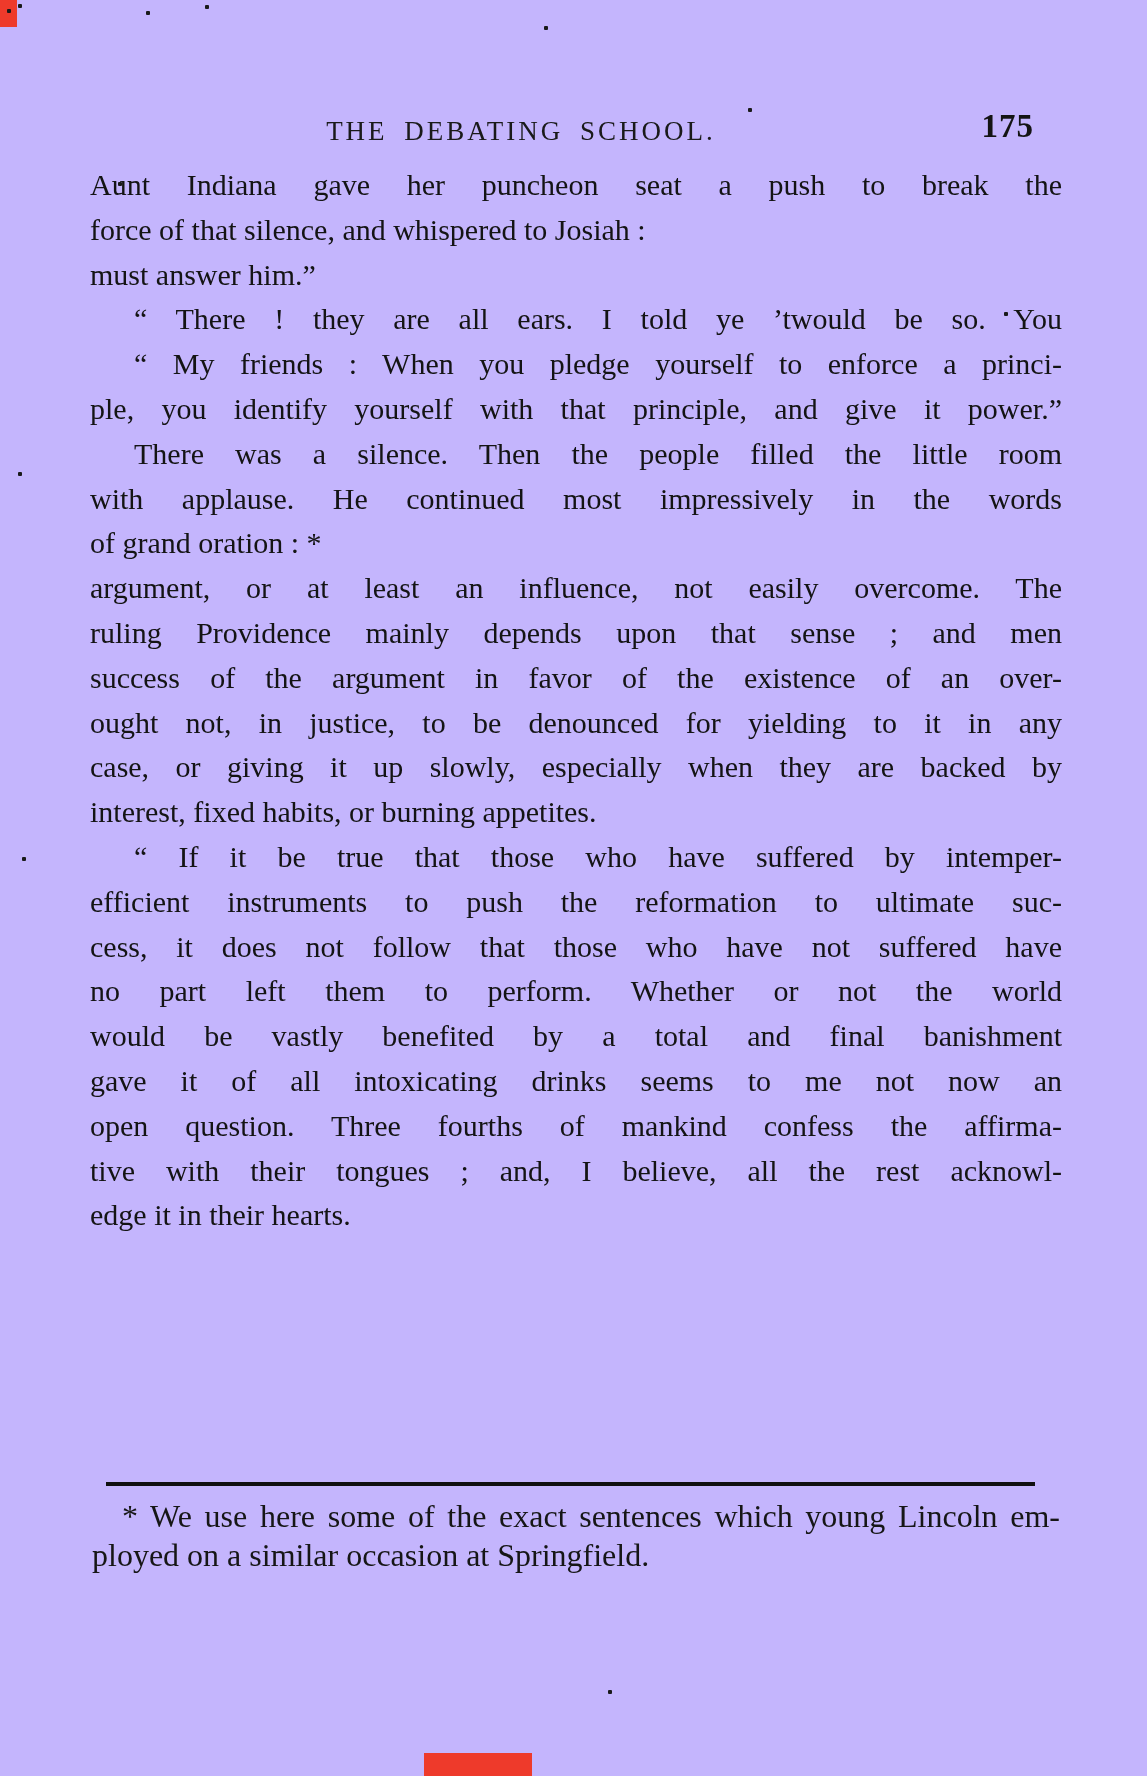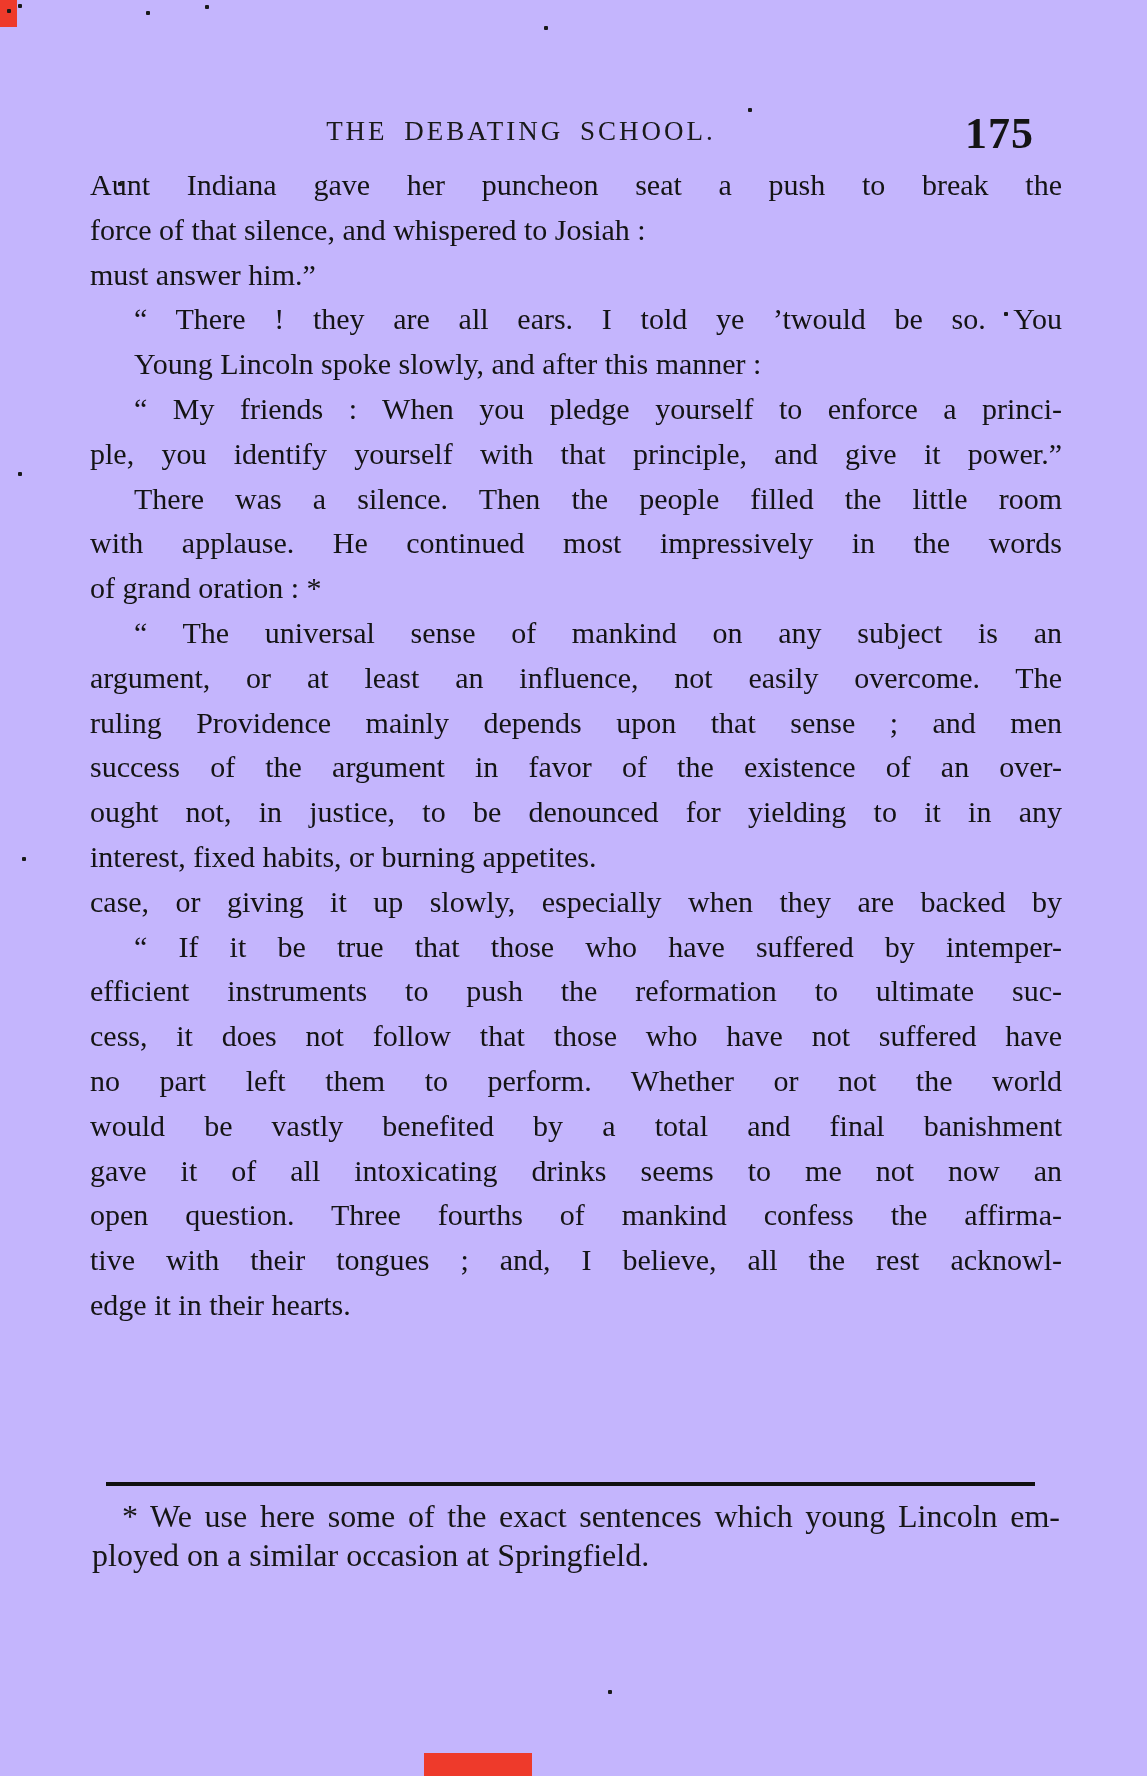--- a/index.html
+++ b/index.html
@@ -16,21 +16,21 @@
   .running-head {
     position:absolute; top:108px; left:90px; width:972px; height:46px;
   }
   .head-title {
     position:absolute; left:0; right:110px; text-align:center;
     font-size:27px; letter-spacing:3px; word-spacing:7px;
     color:#1a1a1a; white-space:nowrap; top:8px;
   }
   .page-number {
     position:absolute; right:28px; top:0;
-    font-size:44px; font-weight:bold; color:#141414; letter-spacing:1px;
+    font-size:33px; font-weight:bold; color:#141414; letter-spacing:1px;
   }
   
   .body-block {
     position:absolute; top:163px; left:90px; width:972px;
     font-size:30px; line-height:44.8px; color:#141414;
   }
   .line { text-align:justify; text-align-last:justify; white-space:normal; }
   .line.end { text-align-last:left;font-family:Liberation Serif, serif; }
   .line.indent { text-indent:44px; }
   
@@ -56,33 +56,31 @@
   <div class="running-head">
     <div class="head-title">THE DEBATING SCHOOL.</div>
     <div class="page-number">175</div>
   </div>
 
   <div class="body-block" id="body-lines">
       <div class="line">Aunt Indiana gave her puncheon seat a push to break the</div>
       <div class="line end">force of that silence, and whispered to Josiah :</div>
       <div class="line end">must answer him.”</div>
       <div class="line indent">“ There !  they are all ears.  I told ye ’twould be so.  You</div>
-      <div class="line indent end">Young Lincoln spoke slowly, and after this manner :</div>
       <div class="line indent">“ My friends :  When you pledge yourself to enforce a princi-</div>
       <div class="line">ple, you identify yourself with that principle, and give it power.”</div>
       <div class="line indent">There was a silence.  Then the people filled the little room</div>
       <div class="line">with applause.  He continued most impressively in the words</div>
       <div class="line end">of grand oration : *</div>
-      <div class="line indent">“ The universal sense of mankind on any subject is an</div>
       <div class="line">argument, or at least an influence, not easily overcome.  The</div>
       <div class="line">ruling Providence mainly depends upon that sense ; and men</div>
       <div class="line">success of the argument in favor of the existence of an over-</div>
       <div class="line">ought not, in justice, to be denounced for yielding to it in any</div>
+      <div class="line">case, or giving it up slowly, especially when they are backed by</div>
       <div class="line end">interest, fixed habits, or burning appetites.</div>
-      <div class="line">case, or giving it up slowly, especially when they are backed by</div>
       <div class="line indent">“ If it be true that those who have suffered by intemper-</div>
       <div class="line">efficient instruments to push the reformation to ultimate suc-</div>
       <div class="line">cess, it does not follow that those who have not suffered have</div>
       <div class="line">no part left them to perform.  Whether or not the world</div>
       <div class="line">would be vastly benefited by a total and final banishment</div>
       <div class="line">gave it of all intoxicating drinks seems to me not now an</div>
       <div class="line">open question.  Three fourths of mankind confess the affirma-</div>
       <div class="line">tive with their tongues ; and, I believe, all the rest acknowl-</div>
       <div class="line end">edge it in their hearts.</div>
     </div>

